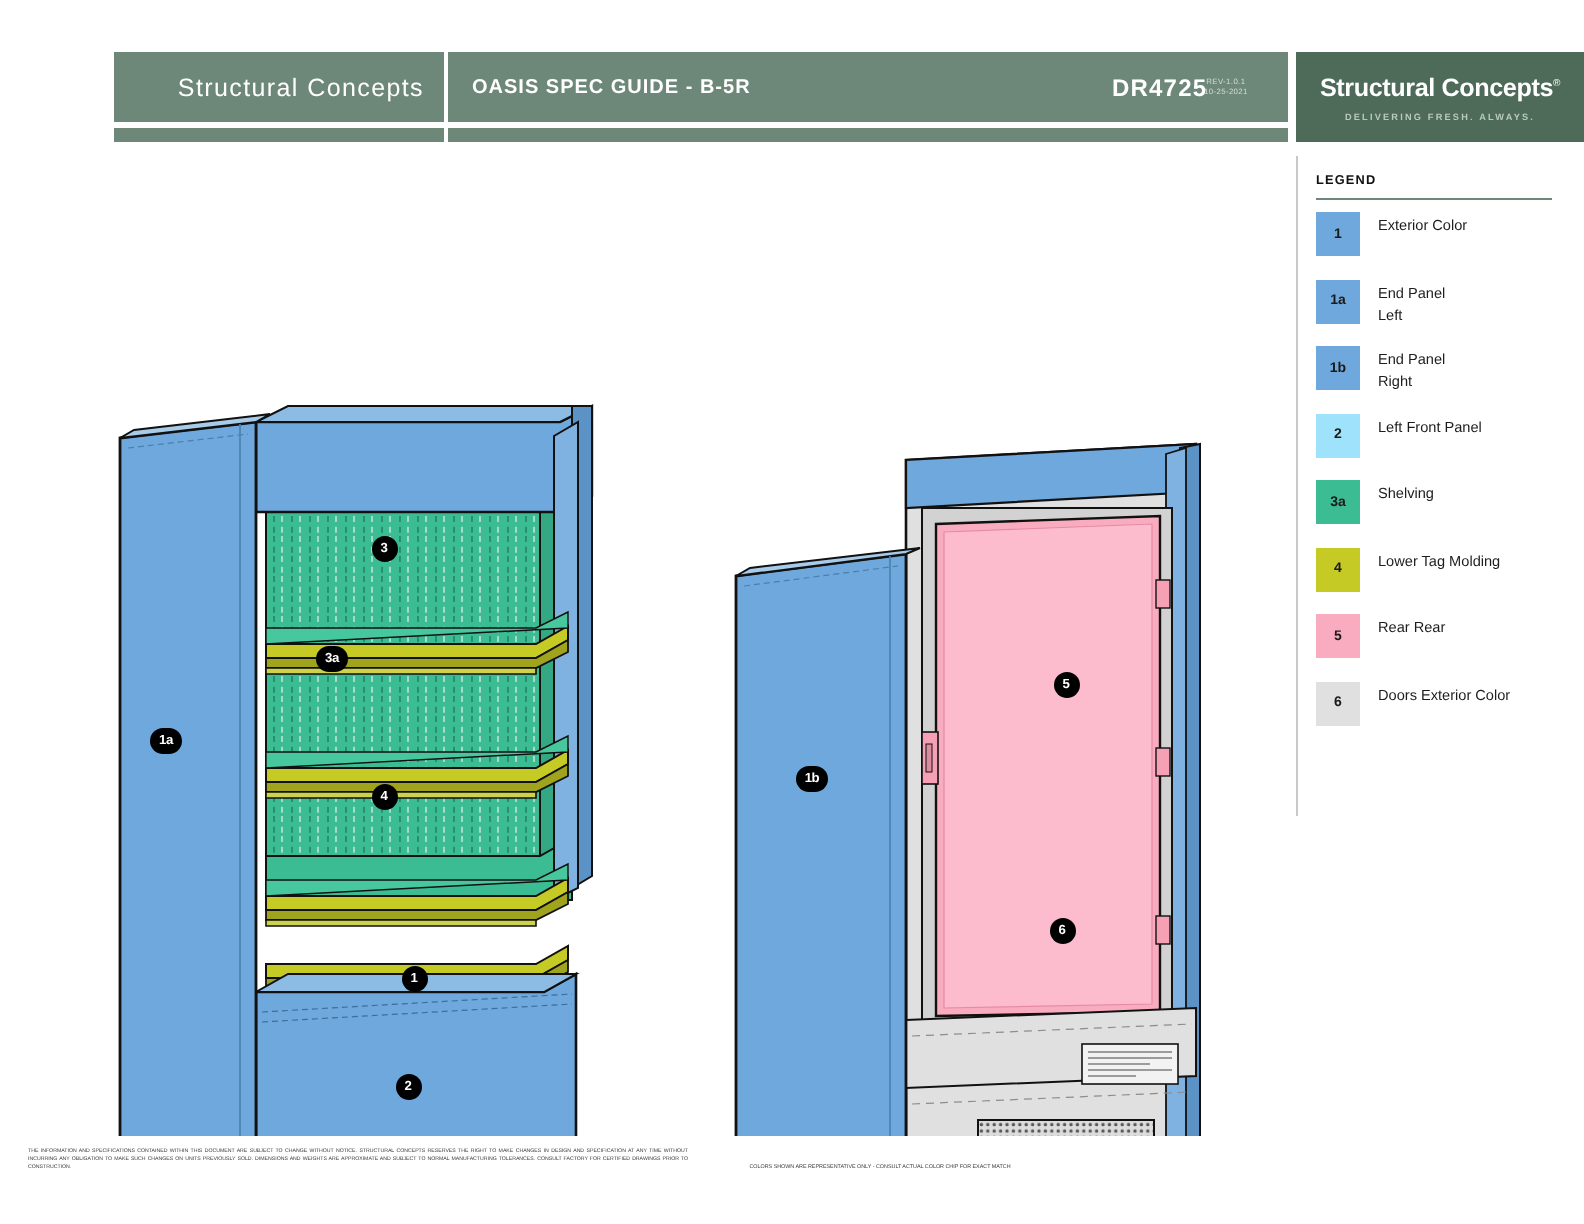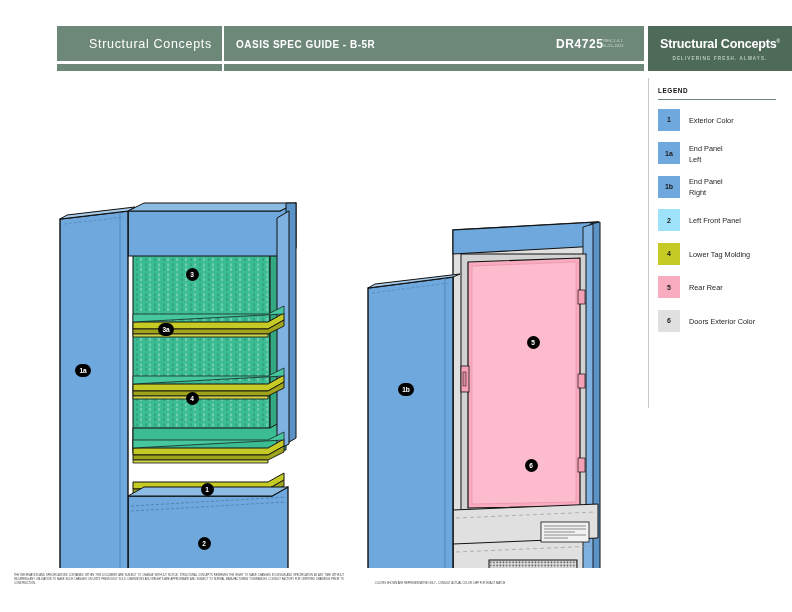--- a/index.html
+++ b/index.html
@@ -66,21 +66,21 @@
   }
   .legend-title{
     position:absolute;left:9px;top:9px;
     font-size:6.4px;font-weight:bold;letter-spacing:.6px;color:#111;
   }
   .legend-rule{
     position:absolute;left:9px;top:21px;width:118px;height:1px;background:#6d8878;
   }
   .legend-list{position:absolute;left:9px;top:28px;right:4px;}
   .legend-row{
-    position:relative;display:flex;align-items:center;
+    position:relative;display:flex;align-items:flex-start;
     height:27px;margin-bottom:6.5px;
   }
   .swatch{
     width:22px;height:22px;flex:0 0 22px;
     display:flex;align-items:center;justify-content:center;
     font-size:7px;font-weight:bold;color:#1a1a1a;
   }
   .legend-label{
     margin-left:9px;font-size:7.3px;color:#1d1d1d;line-height:11px;
     padding-top:1px;white-space:pre-line;
@@ -148,20 +148,24 @@
 Left</div>
         </div>
         <div class="legend-row">
           <div class="swatch" style="background: rgb(111, 168, 220);">1b</div>
           <div class="legend-label">End Panel
 Right</div>
         </div>
         <div class="legend-row">
           <div class="swatch" style="background: rgb(159, 226, 251);">2</div>
           <div class="legend-label">Left Front Panel</div>
+        </div>
+        <div class="legend-row">
+          <div class="swatch" style="background: rgb(60, 188, 147);">3a</div>
+          <div class="legend-label">Shelving</div>
         </div>
         <div class="legend-row">
           <div class="swatch" style="background: rgb(197, 202, 36);">4</div>
           <div class="legend-label">Lower Tag Molding</div>
         </div>
         <div class="legend-row">
           <div class="swatch" style="background: rgb(249, 172, 192);">5</div>
           <div class="legend-label">Rear Rear</div>
         </div>
         <div class="legend-row">

